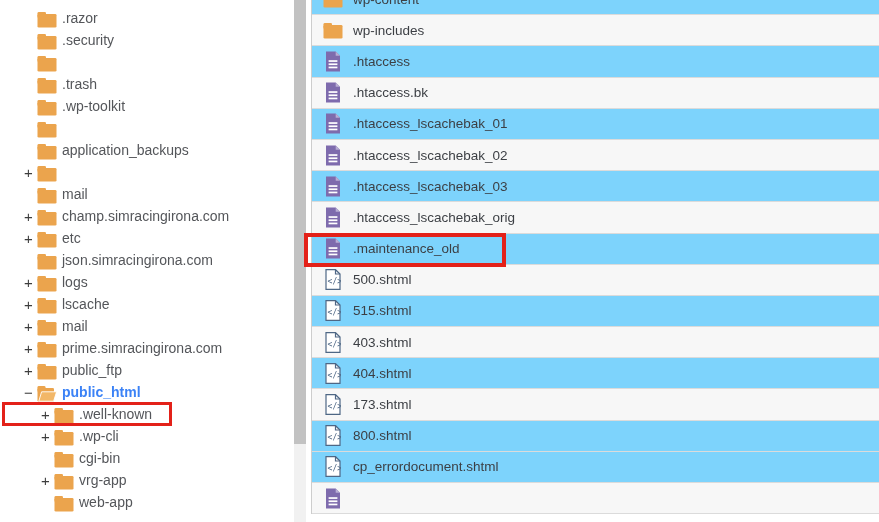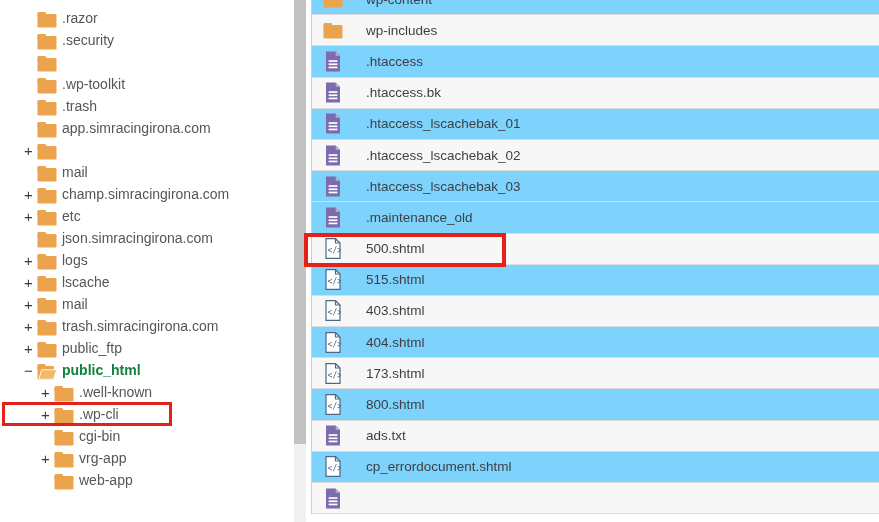--- a/index.html
+++ b/index.html
@@ -12,37 +12,37 @@
   
   .tree{position:absolute;left:0;top:7px;width:292px;}
   .titem{height:22px;display:flex;align-items:center;color:#54565a;
          font-size:14px;white-space:nowrap;cursor:pointer;}
   .titem .exp{flex:none;width:13px;margin-left:24px;text-align:left;
               font-size:15px;line-height:1;color:#3d3d3d;}
   .titem.lvl1 .exp{margin-left:41px;}
   .titem .ticon{flex:none;width:20px;height:17px;margin-right:5px;position:relative;top:1px;}
   .titem .ticon svg{display:block;}
   .titem .tlabel{line-height:22px;}
-  .titem.sel .tlabel{font-weight:bold;color:#15803d;}
+  .titem.sel .tlabel{font-weight:bold;color:#3b82f6;}
 
   
   .sb-track{position:absolute;left:294px;top:0;width:12px;height:522px;background:#f1f1f1;}
   .sb-thumb{position:absolute;left:294px;top:0;width:12px;height:444px;background:#c2c2c2;}
 
   
   .flist{position:absolute;left:311px;top:-16px;width:568px;
          border-left:1px solid #cdcdcd;}
   .frow{height:31.2px;box-sizing:border-box;border-bottom:1px solid #dbdbdb;
         display:flex;align-items:center;font-size:13.5px;color:#3c3f44;
         background:#7dd3fc;cursor:pointer;}
   .frow.alt{background:#f7f7f7;}
   .ficon{flex:none;width:22px;height:22px;margin-left:10px;
          display:flex;align-items:center;justify-content:center;}
   .ficon svg{display:block;}
-  .fname{margin-left:22px;line-height:31px;white-space:nowrap;}
+  .fname{margin-left:9px;line-height:31px;white-space:nowrap;}
 
   
   .hl{position:absolute;box-sizing:border-box;pointer-events:none;z-index:5;}
   .hl-tree{left:2px;top:402px;width:170px;height:24px;border:3px solid #e32119;}
   .hl-file{left:304px;top:233px;width:202px;height:34px;border:4px solid #e32119;}
 </style>
 </head>
 <body>
 
 <div class="tree">
@@ -76,41 +76,50 @@
       </span>
     </div>
     <div class="titem lvl0">
       <span class="exp"></span>
       <span class="ticon">
         <svg width="20" height="17" viewBox="0 0 20 17">
           <rect x="0.5" y="1" width="8.5" height="6" rx="1.3" fill="#EBA44D"></rect>
           <rect x="0.5" y="3" width="19" height="13.5" rx="1.3" fill="#EBA44D"></rect>
         </svg>
       </span>
+      <span class="tlabel">.trash</span>
+    </div>
+    <div class="titem lvl0">
+      <span class="exp"></span>
+      <span class="ticon">
+        <svg width="20" height="17" viewBox="0 0 20 17">
+          <rect x="0.5" y="1" width="8.5" height="6" rx="1.3" fill="#EBA44D"></rect>
+          <rect x="0.5" y="3" width="19" height="13.5" rx="1.3" fill="#EBA44D"></rect>
+        </svg>
+      </span>
       <span class="tlabel">.wp-toolkit</span>
     </div>
     <div class="titem lvl0">
       <span class="exp"></span>
       <span class="ticon">
         <svg width="20" height="17" viewBox="0 0 20 17">
           <rect x="0.5" y="1" width="8.5" height="6" rx="1.3" fill="#EBA44D"></rect>
           <rect x="0.5" y="3" width="19" height="13.5" rx="1.3" fill="#EBA44D"></rect>
         </svg>
       </span>
-      <span class="tlabel">.trash</span>
-    </div>
-    <div class="titem lvl0">
-      <span class="exp"></span>
-      <span class="ticon">
-        <svg width="20" height="17" viewBox="0 0 20 17">
-          <rect x="0.5" y="1" width="8.5" height="6" rx="1.3" fill="#EBA44D"></rect>
-          <rect x="0.5" y="3" width="19" height="13.5" rx="1.3" fill="#EBA44D"></rect>
-        </svg>
-      </span>
-      <span class="tlabel">app.simracingirona.com</span>
+    </div>
+    <div class="titem lvl0">
+      <span class="exp"></span>
+      <span class="ticon">
+        <svg width="20" height="17" viewBox="0 0 20 17">
+          <rect x="0.5" y="1" width="8.5" height="6" rx="1.3" fill="#EBA44D"></rect>
+          <rect x="0.5" y="3" width="19" height="13.5" rx="1.3" fill="#EBA44D"></rect>
+        </svg>
+      </span>
+      <span class="tlabel">application_backups</span>
     </div>
     <div class="titem lvl0">
       <span class="exp">+</span>
       <span class="ticon">
         <svg width="20" height="17" viewBox="0 0 20 17">
           <rect x="0.5" y="1" width="8.5" height="6" rx="1.3" fill="#EBA44D"></rect>
           <rect x="0.5" y="3" width="19" height="13.5" rx="1.3" fill="#EBA44D"></rect>
         </svg>
       </span>
     </div>
@@ -185,21 +194,21 @@
       <span class="tlabel">mail</span>
     </div>
     <div class="titem lvl0">
       <span class="exp">+</span>
       <span class="ticon">
         <svg width="20" height="17" viewBox="0 0 20 17">
           <rect x="0.5" y="1" width="8.5" height="6" rx="1.3" fill="#EBA44D"></rect>
           <rect x="0.5" y="3" width="19" height="13.5" rx="1.3" fill="#EBA44D"></rect>
         </svg>
       </span>
-      <span class="tlabel">trash.simracingirona.com</span>
+      <span class="tlabel">prime.simracingirona.com</span>
     </div>
     <div class="titem lvl0">
       <span class="exp">+</span>
       <span class="ticon">
         <svg width="20" height="17" viewBox="0 0 20 17">
           <rect x="0.5" y="1" width="8.5" height="6" rx="1.3" fill="#EBA44D"></rect>
           <rect x="0.5" y="3" width="19" height="13.5" rx="1.3" fill="#EBA44D"></rect>
         </svg>
       </span>
       <span class="tlabel">public_ftp</span>
@@ -342,20 +351,32 @@
         <svg width="16" height="21" viewBox="0 0 16 21">
           <path d="M1 0.5h9.7L15 4.8v15.7H1z" fill="#7E6BAD"></path>
           <path d="M10.7 0.5L15 4.8h-4.3z" fill="#B9AED4"></path>
           <rect x="3.6" y="9.2" width="8.8" height="1.7" fill="#fff"></rect>
           <rect x="3.6" y="12.4" width="8.8" height="1.7" fill="#fff"></rect>
           <rect x="3.6" y="15.6" width="8.8" height="1.7" fill="#fff"></rect>
         </svg>
       </span>
       <span class="fname">.htaccess_lscachebak_03</span>
     </div>
+    <div class="frow alt">
+      <span class="ficon">
+        <svg width="16" height="21" viewBox="0 0 16 21">
+          <path d="M1 0.5h9.7L15 4.8v15.7H1z" fill="#7E6BAD"></path>
+          <path d="M10.7 0.5L15 4.8h-4.3z" fill="#B9AED4"></path>
+          <rect x="3.6" y="9.2" width="8.8" height="1.7" fill="#fff"></rect>
+          <rect x="3.6" y="12.4" width="8.8" height="1.7" fill="#fff"></rect>
+          <rect x="3.6" y="15.6" width="8.8" height="1.7" fill="#fff"></rect>
+        </svg>
+      </span>
+      <span class="fname">.htaccess_lscachebak_orig</span>
+    </div>
     <div class="frow">
       <span class="ficon">
         <svg width="16" height="21" viewBox="0 0 16 21">
           <path d="M1 0.5h9.7L15 4.8v15.7H1z" fill="#7E6BAD"></path>
           <path d="M10.7 0.5L15 4.8h-4.3z" fill="#B9AED4"></path>
           <rect x="3.6" y="9.2" width="8.8" height="1.7" fill="#fff"></rect>
           <rect x="3.6" y="12.4" width="8.8" height="1.7" fill="#fff"></rect>
           <rect x="3.6" y="15.6" width="8.8" height="1.7" fill="#fff"></rect>
         </svg>
       </span>
@@ -413,32 +434,20 @@
     </div>
     <div class="frow">
       <span class="ficon">
         <svg width="16" height="21" viewBox="0 0 16 21">
           <path d="M1 0.7h9.5L15 5v15.3H1z" fill="#fff" stroke="#4E6785" stroke-width="1.2"></path>
           <path d="M10.5 0.7V5H15" fill="none" stroke="#4E6785" stroke-width="1.2"></path>
           <text x="2.6" y="14.5" font-size="8" fill="#4E6785" font-family="DejaVu Sans Mono, monospace">&lt;/&gt;</text>
         </svg>
       </span>
       <span class="fname">800.shtml</span>
-    </div>
-    <div class="frow alt">
-      <span class="ficon">
-        <svg width="16" height="21" viewBox="0 0 16 21">
-          <path d="M1 0.5h9.7L15 4.8v15.7H1z" fill="#7E6BAD"></path>
-          <path d="M10.7 0.5L15 4.8h-4.3z" fill="#B9AED4"></path>
-          <rect x="3.6" y="9.2" width="8.8" height="1.7" fill="#fff"></rect>
-          <rect x="3.6" y="12.4" width="8.8" height="1.7" fill="#fff"></rect>
-          <rect x="3.6" y="15.6" width="8.8" height="1.7" fill="#fff"></rect>
-        </svg>
-      </span>
-      <span class="fname">ads.txt</span>
     </div>
     <div class="frow">
       <span class="ficon">
         <svg width="16" height="21" viewBox="0 0 16 21">
           <path d="M1 0.7h9.5L15 5v15.3H1z" fill="#fff" stroke="#4E6785" stroke-width="1.2"></path>
           <path d="M10.5 0.7V5H15" fill="none" stroke="#4E6785" stroke-width="1.2"></path>
           <text x="2.6" y="14.5" font-size="8" fill="#4E6785" font-family="DejaVu Sans Mono, monospace">&lt;/&gt;</text>
         </svg>
       </span>
       <span class="fname">cp_errordocument.shtml</span>

